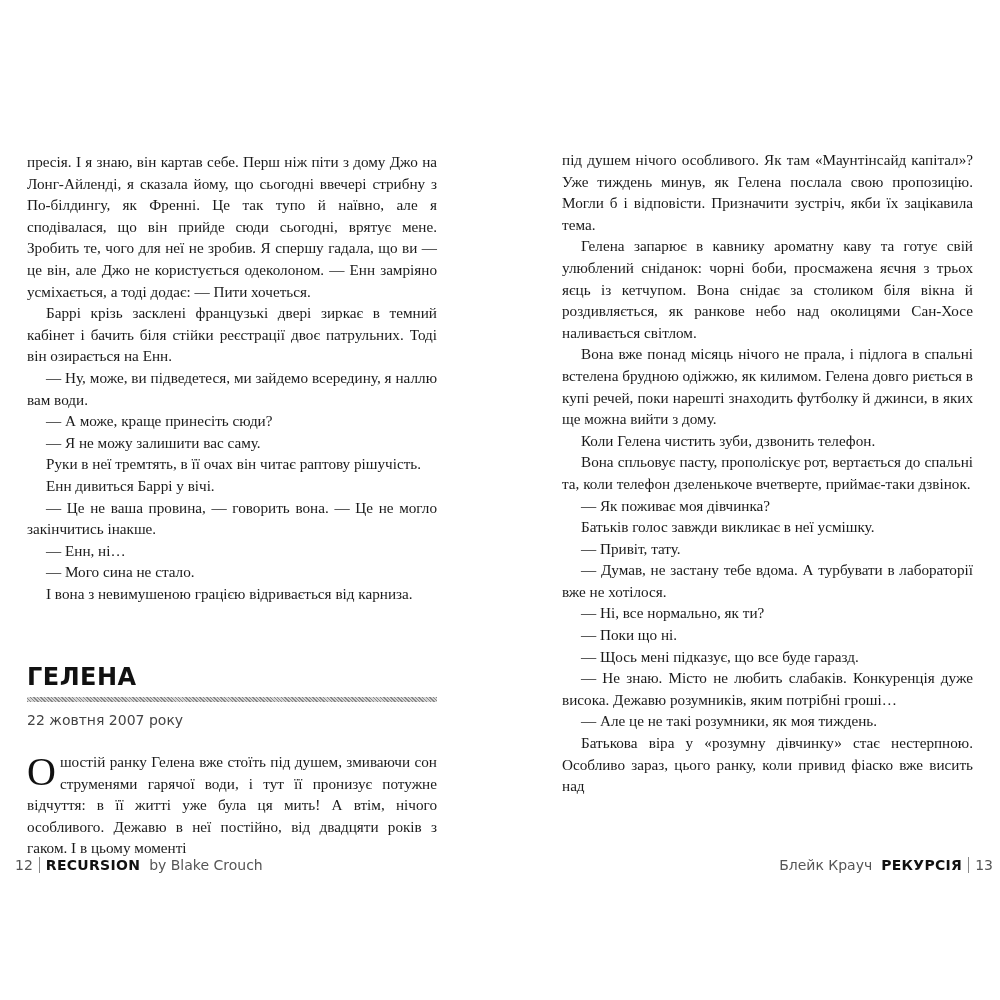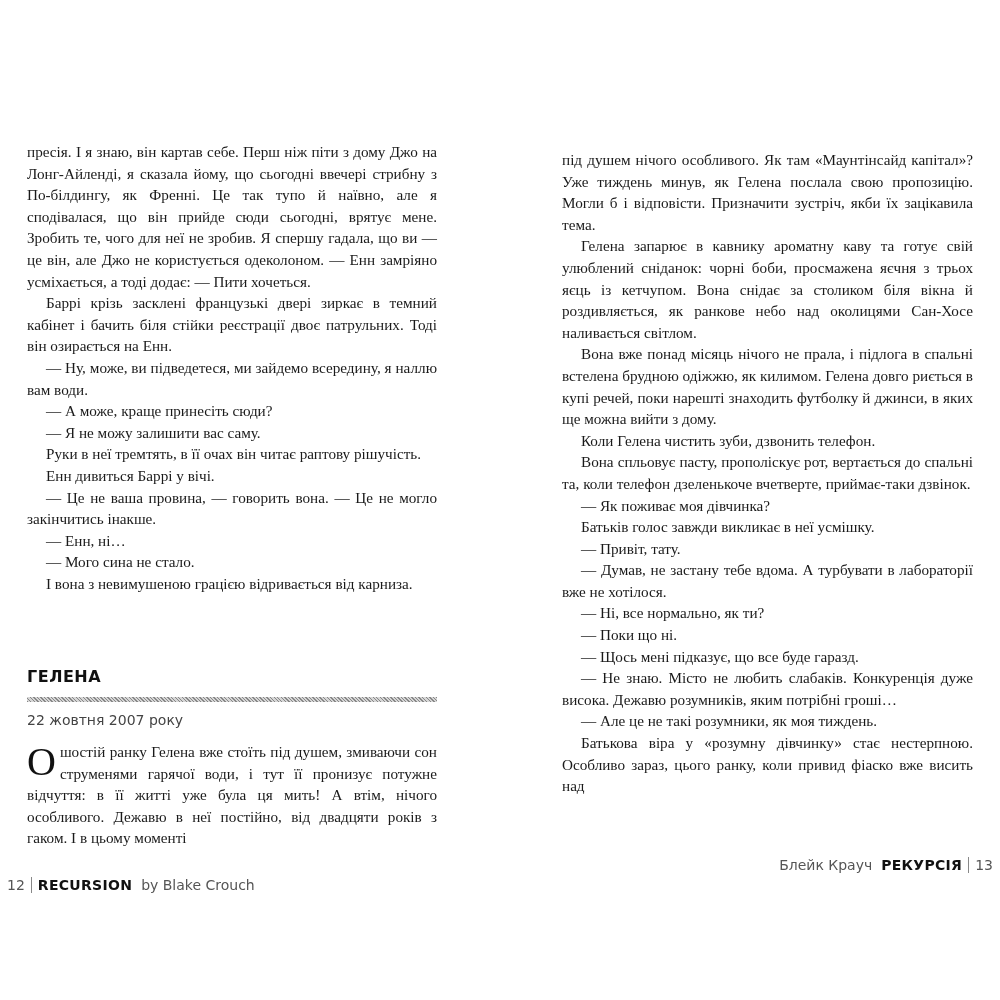--- a/index.html
+++ b/index.html
@@ -1,31 +1,31 @@
 <!DOCTYPE html>
 <html><head>
 <meta charset="utf-8">
 <style>
   html, body { margin: 0; padding: 0; background: #ffffff; }
   body { width: 1000px; height: 1000px; position: relative; overflow: hidden; color: #1a1a1a; }
   .page { position: absolute; top: 0; height: 1000px; }
   .page-left { left: 0; width: 500px; }
   .page-right { left: 500px; width: 500px; }
   .col { position: absolute; font-family: "Liberation Serif", "DejaVu Serif", serif; font-size: 15.2px; line-height: 21.6px; }
-  .page-left .col { left: 27px; width: 410px; }
+  .page-left .col { left: 27px; width: 410px; margin-top: 10px; }
   .page-right .col { left: 62px; width: 411px; }
   .para { margin: 0; text-align: justify; text-align-last: left; text-indent: 19px; }
   .para.noindent { text-indent: 0; }
   .heading { position: absolute; left: 27px; top: 664px; width: 410px; }
-  .heading-title { font-family: "DejaVu Sans", sans-serif; font-weight: bold; font-size: 16px; letter-spacing: 0.5px; margin: 0; line-height: 26px; color: #111; }
+  .heading-title { font-family: "DejaVu Sans", sans-serif; font-weight: bold; font-size: 24px; letter-spacing: 0.5px; margin: 0; line-height: 26px; color: #111; }
   .heading-rule { height: 5px; margin-top: 7px; background: repeating-linear-gradient(45deg, #888 0 1px, #d6d6d6 1px 2.5px); }
   .heading-date { font-family: "DejaVu Sans", sans-serif; font-size: 14px; color: #444; margin-top: 10px; }
   .dropcap { float: left; font-family: "Liberation Serif", serif; font-size: 40px; line-height: 34px; margin: 4px 4px 0 0; color: #111; }
   .footer { position: absolute; top: 857px; font-family: "DejaVu Sans", sans-serif; font-size: 14px; color: #555; }
-  .footer-left { left: 7px; margin-top: 20px; }
+  .footer-left { left: 15px; }
   .footer-right { right: 7px; }
   .footer .title { font-weight: bold; color: #111; letter-spacing: 0.3px; }
   .footer .sep { display: inline-block; width: 1px; height: 16px; background: #888; vertical-align: -3px; margin: 0 6px; }
 </style>
 </head>
 <body>
 
 <div class="page page-left">
   <div class="col" id="left-col" style="top:141px;">
       <p class="para noindent">пресія. І я знаю, він картав себе. Перш ніж піти з дому Джо на Лонг-Айленді, я сказала йому, що сьогодні ввечері стрибну з По-білдингу, як Френні. Це так тупо й наївно, але я сподівалася, що він прийде сюди сьогодні, врятує мене. Зробить те, чого для неї не зробив. Я спершу гадала, що ви — це він, але Джо не користується одеколоном. — Енн замріяно усміхається, а тоді додає: — Пити хочеться.</p>

